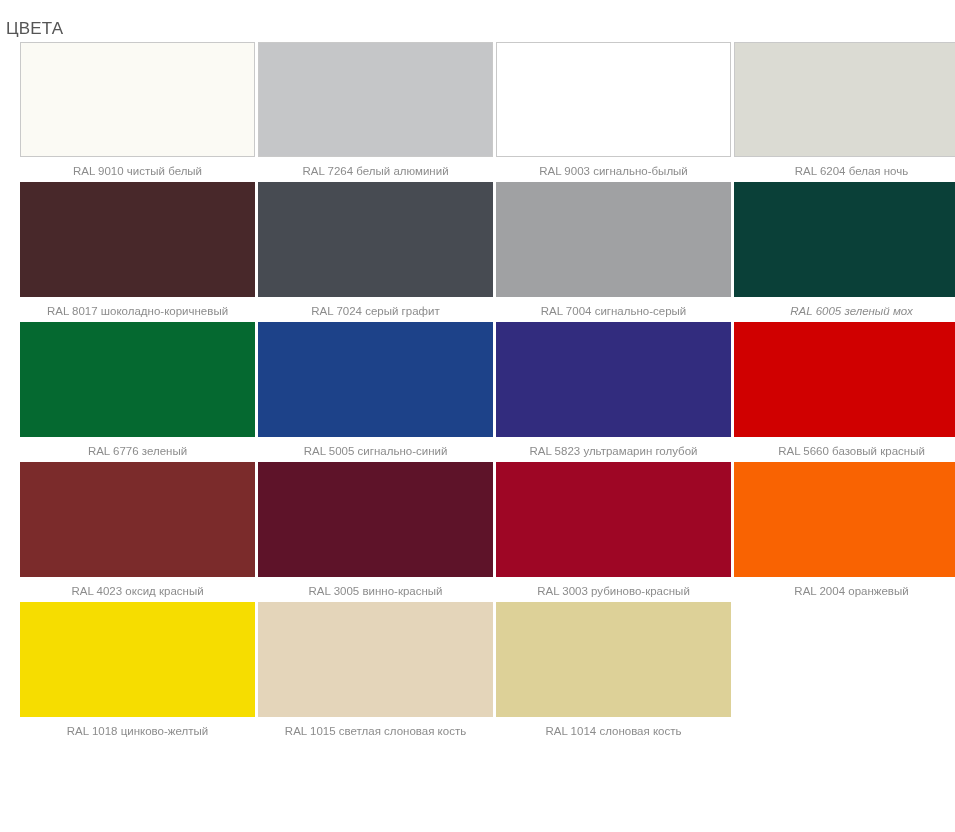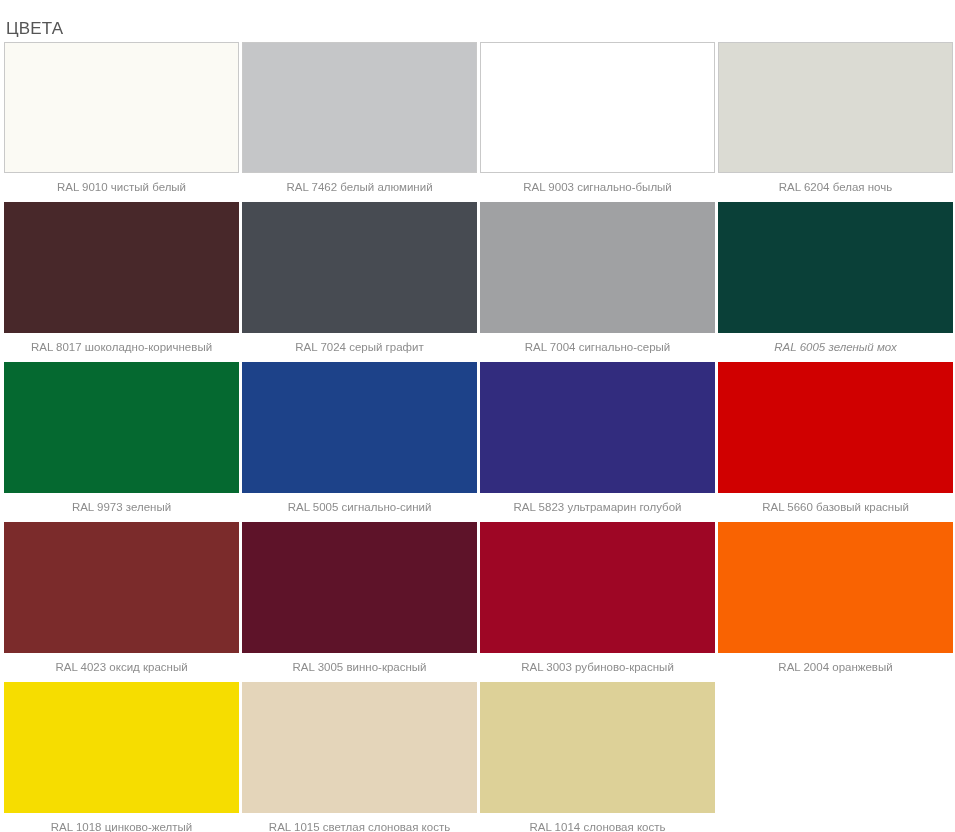--- a/index.html
+++ b/index.html
@@ -39,25 +39,25 @@
     grid-template-columns: repeat(4, 235px);
     column-gap: 3px;
     row-gap: 0px;
     width: 949px;
     margin: 0;
     padding: 0 0 0 1px;
   }
 
   .swatch-cell {
     width: 235px;
-    height: 160px;
+    height: 140px;
     box-sizing: border-box;
     display: flex;
     flex-direction: column;
-    align-items: flex-end;
+    align-items: flex-start;
     padding-left: 16px;
   }
 
   .swatch-cell.is-empty {
     visibility: hidden;
   }
 
   .swatch-chip {
     width: 235px;
     height: 131px;
@@ -89,21 +89,21 @@
 
   <h1 class="page-title">ЦВЕТА</h1>
 
   <div class="swatch-grid" id="swatch-grid">
       <div class="swatch-cell">
         <div class="swatch-chip bordered" style="background-color: rgb(251, 250, 244); border-color: rgb(201, 201, 201);"></div>
         <span class="swatch-label" style="color: rgb(140, 140, 140);">RAL 9010 чистый белый</span>
       </div>
       <div class="swatch-cell">
         <div class="swatch-chip bordered" style="background-color: rgb(197, 198, 200); border-color: rgb(201, 201, 201);"></div>
-        <span class="swatch-label" style="color: rgb(140, 140, 140);">RAL 7462 белый алюминий</span>
+        <span class="swatch-label" style="color: rgb(140, 140, 140);">RAL 7264 белый алюминий</span>
       </div>
       <div class="swatch-cell">
         <div class="swatch-chip bordered" style="background-color: rgb(255, 255, 255); border-color: rgb(201, 201, 201);"></div>
         <span class="swatch-label" style="color: rgb(140, 140, 140);">RAL 9003 сигнально-былый</span>
       </div>
       <div class="swatch-cell">
         <div class="swatch-chip bordered" style="background-color: rgb(219, 219, 211); border-color: rgb(201, 201, 201);"></div>
         <span class="swatch-label" style="color: rgb(140, 140, 140);">RAL 6204 белая ночь</span>
       </div>
       <div class="swatch-cell">
@@ -117,21 +117,21 @@
       <div class="swatch-cell">
         <div class="swatch-chip" style="background-color: rgb(160, 161, 163);"></div>
         <span class="swatch-label" style="color: rgb(140, 140, 140);">RAL 7004 сигнально-серый</span>
       </div>
       <div class="swatch-cell">
         <div class="swatch-chip" style="background-color: rgb(10, 64, 56);"></div>
         <span class="swatch-label" style="color: rgb(140, 140, 140); font-style: italic;">RAL 6005 зеленый мох</span>
       </div>
       <div class="swatch-cell">
         <div class="swatch-chip" style="background-color: rgb(5, 105, 48);"></div>
-        <span class="swatch-label" style="color: rgb(140, 140, 140);">RAL 9973 зеленый</span>
+        <span class="swatch-label" style="color: rgb(140, 140, 140);">RAL 6776 зеленый</span>
       </div>
       <div class="swatch-cell">
         <div class="swatch-chip" style="background-color: rgb(29, 66, 137);"></div>
         <span class="swatch-label" style="color: rgb(140, 140, 140);">RAL 5005 сигнально-синий</span>
       </div>
       <div class="swatch-cell">
         <div class="swatch-chip" style="background-color: rgb(50, 44, 126);"></div>
         <span class="swatch-label" style="color: rgb(140, 140, 140);">RAL 5823 ультрамарин голубой</span>
       </div>
       <div class="swatch-cell">

